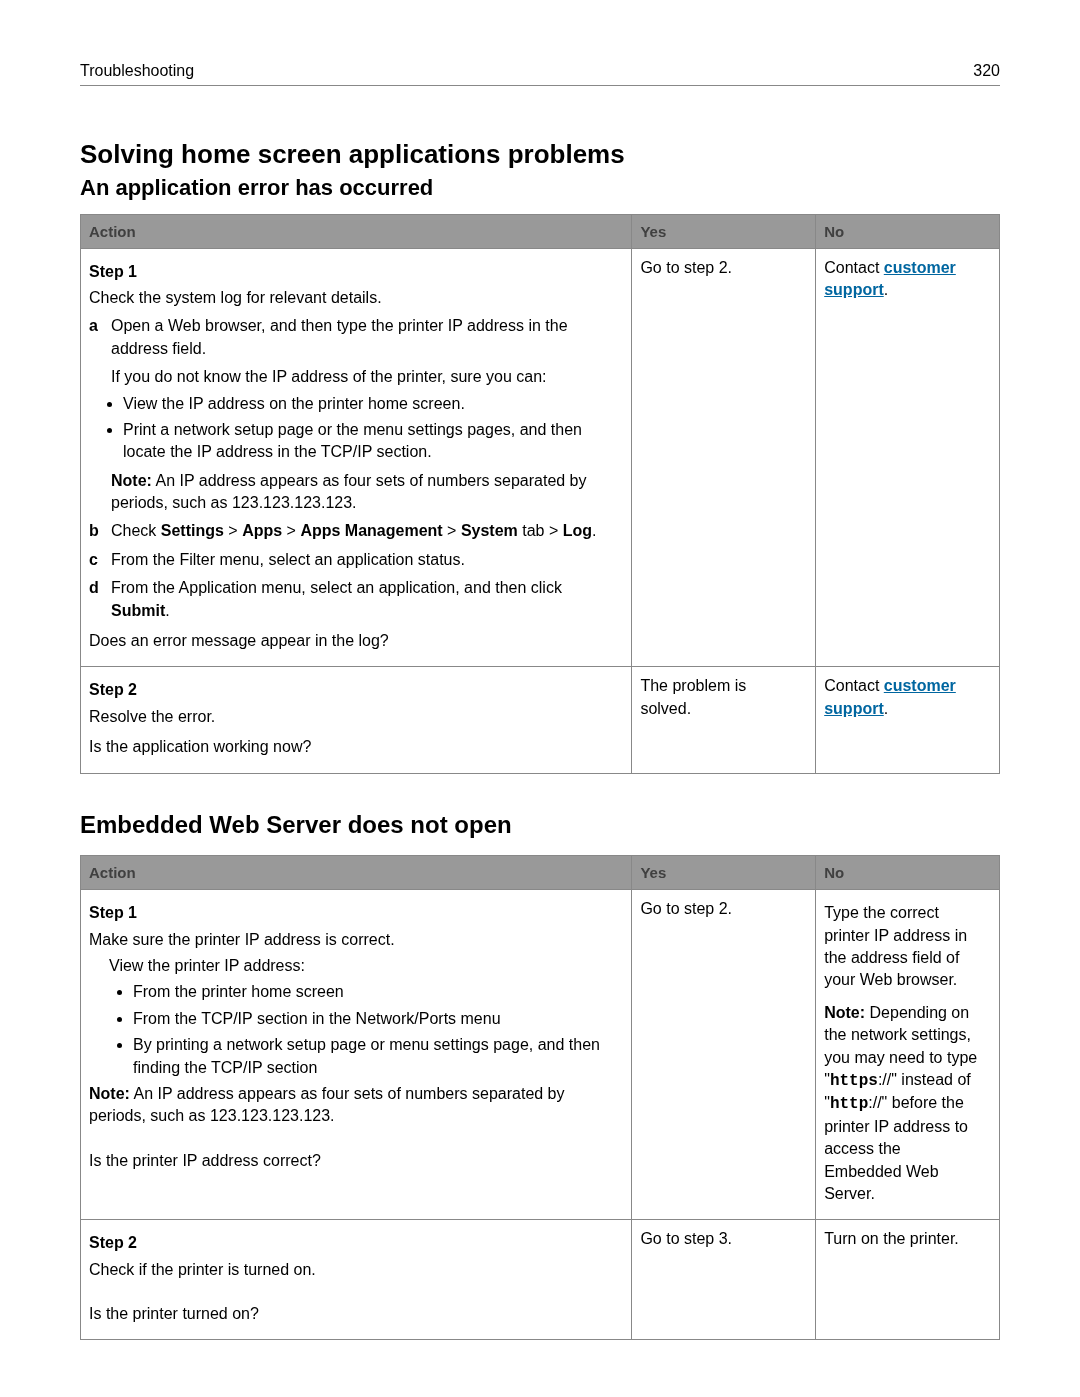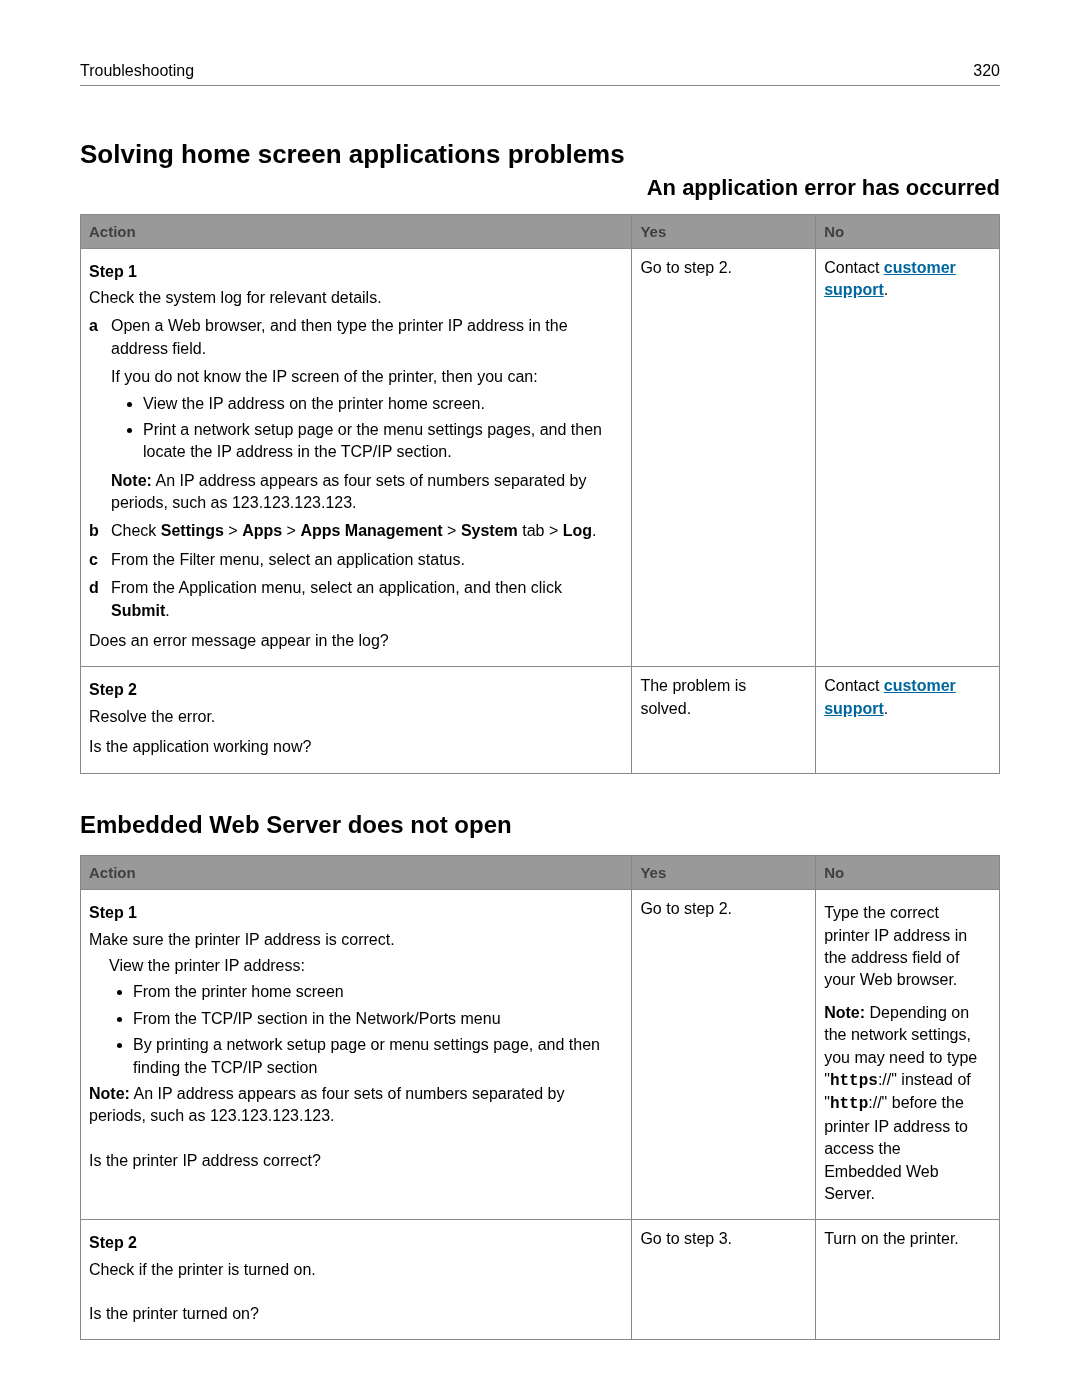--- a/index.html
+++ b/index.html
@@ -21,21 +21,20 @@
       margin-bottom: 50px;
     }
     h1 {
       font-size: 26px;
       font-weight: bold;
     }
     h2.subheading {
       font-size: 22px;
       font-weight: bold;
       margin-bottom: 10px;
-      text-align: right;
     }
     h1.section {
       font-size: 24px;
       font-weight: bold;
       margin-top: 34px;
       margin-bottom: 14px;
     }
     table {
       border-collapse: collapse;
       width: 100%;
@@ -111,22 +110,22 @@
   </thead>
   <tbody>
     <tr>
       <td>
         <p class="step-title">Step 1</p>
         <p>Check the system log for relevant details.</p>
         <ul class="alpha-list">
           <li>
             <span class="marker">a</span>
             <span>Open a Web browser, and then type the printer IP address in the address field.</span>
-            <p style="margin-top:6px;">If you do not know the IP screen of the printer, then you can:</p>
-            <ul class="bullets" style="margin-left:32px;">
+            <p style="margin-top:6px;">If you do not know the IP address of the printer, sure you can:</p>
+            <ul class="bullets" style="margin-left:12px;">
               <li>View the IP address on the printer home screen.</li>
               <li>Print a network setup page or the menu settings pages, and then locate the IP address in the TCP/IP section.</li>
             </ul>
             <p style="margin-top:6px;"><span class="note-label">Note:</span><span> An IP address appears as four sets of numbers separated by periods, such as 123.123.123.123.</span></p>
           </li>
           <li>
             <span class="marker">b</span>
             <span><span>Check </span><span class="bold">Settings</span><span> &gt; </span><span class="bold">Apps</span><span> &gt; </span><span class="bold">Apps Management</span><span> &gt; </span><span class="bold">System</span><span> tab &gt; </span><span class="bold">Log</span><span>.</span></span>
           </li>
           <li>

